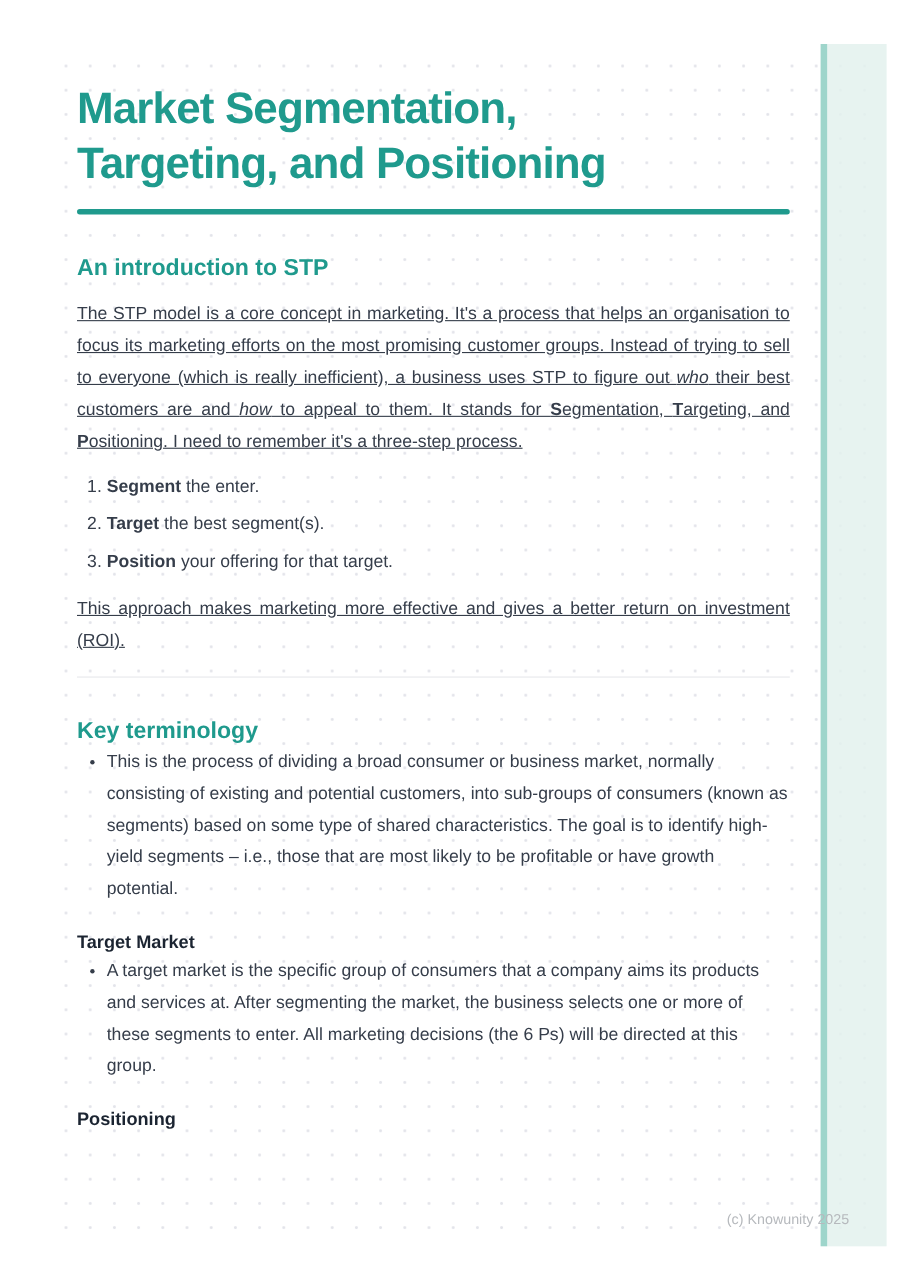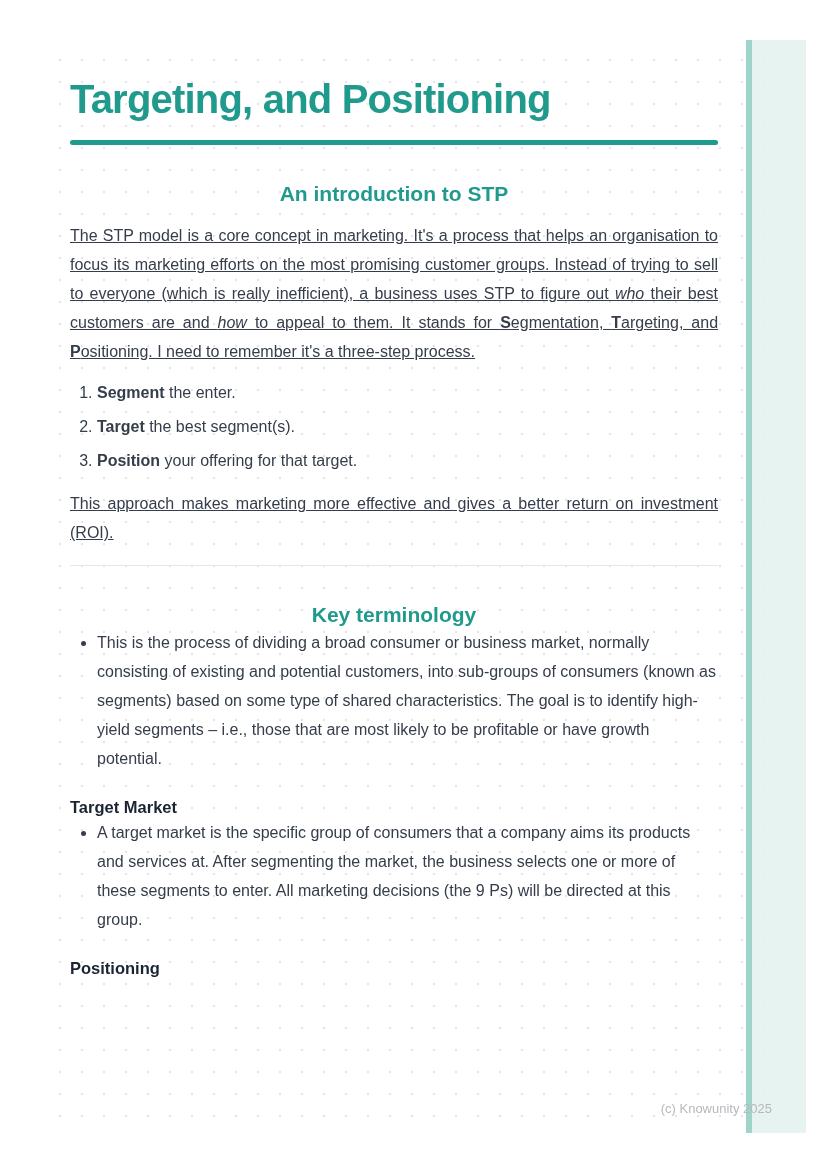--- a/index.html
+++ b/index.html
@@ -39,21 +39,20 @@
     font-size:40px;line-height:50px;font-weight:bold;color:var(--accent);
     letter-spacing:-0.8px;
   }
   h1 .t-line{display:block;}
   .title-rule{
     height:5px;background:var(--accent);margin-top:16px;border-radius:3px;
   }
   h2{
     font-size:21px;line-height:26px;font-weight:bold;color:var(--accent);
     margin-top:36px;
-    text-align:center;
   }
   p.body{
     font-size:16px;line-height:29px;color:var(--body-text);margin-top:14px;
   }
   p.justify{text-align:justify;text-decoration:underline;}
   ol.steps{
     margin-top:12px;padding-left:27px;font-size:16px;line-height:29px;
   }
   ol.steps li{margin-bottom:5px;}
   hr.section-divider{
@@ -75,20 +74,21 @@
 </head>
 <body>
 
 <div class="dotted-area"></div>
 <div class="stripe-fill"></div>
 <div class="stripe-line"></div>
 
 <div class="content">
 
   <h1>
+    <span class="t-line">Market Segmentation,</span>
     <span class="t-line">Targeting, and Positioning</span>
   </h1>
 
   <div class="title-rule"></div>
 
   <h2>An introduction to STP</h2>
 
   <p class="body justify"><span>The STP model is a core concept in marketing. It's a process that helps an organisation to focus its marketing efforts on the most promising customer groups. Instead of trying to sell to everyone (which is really inefficient), a business uses STP to figure out </span><span style="font-style: italic;">who</span><span> their best customers are and </span><span style="font-style: italic;">how</span><span> to appeal to them. It stands for </span><span style="font-weight: bold;">S</span><span>egmentation, </span><span style="font-weight: bold;">T</span><span>argeting, and </span><span style="font-weight: bold;">P</span><span>ositioning. I need to remember it's a three-step process.</span></p>
 
   <ol class="steps">
@@ -102,20 +102,20 @@
   <hr class="section-divider">
 
   <h2>Key terminology</h2>
 
   <ul class="definition">
     <li>This is the process of dividing a broad consumer or business market, normally consisting of existing and potential customers, into sub-groups of consumers (known as segments) based on some type of shared characteristics. The goal is to identify high-yield segments – i.e., those that are most likely to be profitable or have growth potential.</li>
   </ul>
 
   <h3 class="term">Target Market</h3>
   <ul class="definition">
-    <li>A target market is the specific group of consumers that a company aims its products and services at. After segmenting the market, the business selects one or more of these segments to enter. All marketing decisions (the 9 Ps) will be directed at this group.</li>
+    <li>A target market is the specific group of consumers that a company aims its products and services at. After segmenting the market, the business selects one or more of these segments to enter. All marketing decisions (the 6 Ps) will be directed at this group.</li>
   </ul>
 
   <h3 class="term">Positioning</h3>
 
 </div>
 
 <div class="watermark">(c) Knowunity 2025</div>
 
 </body></html>

